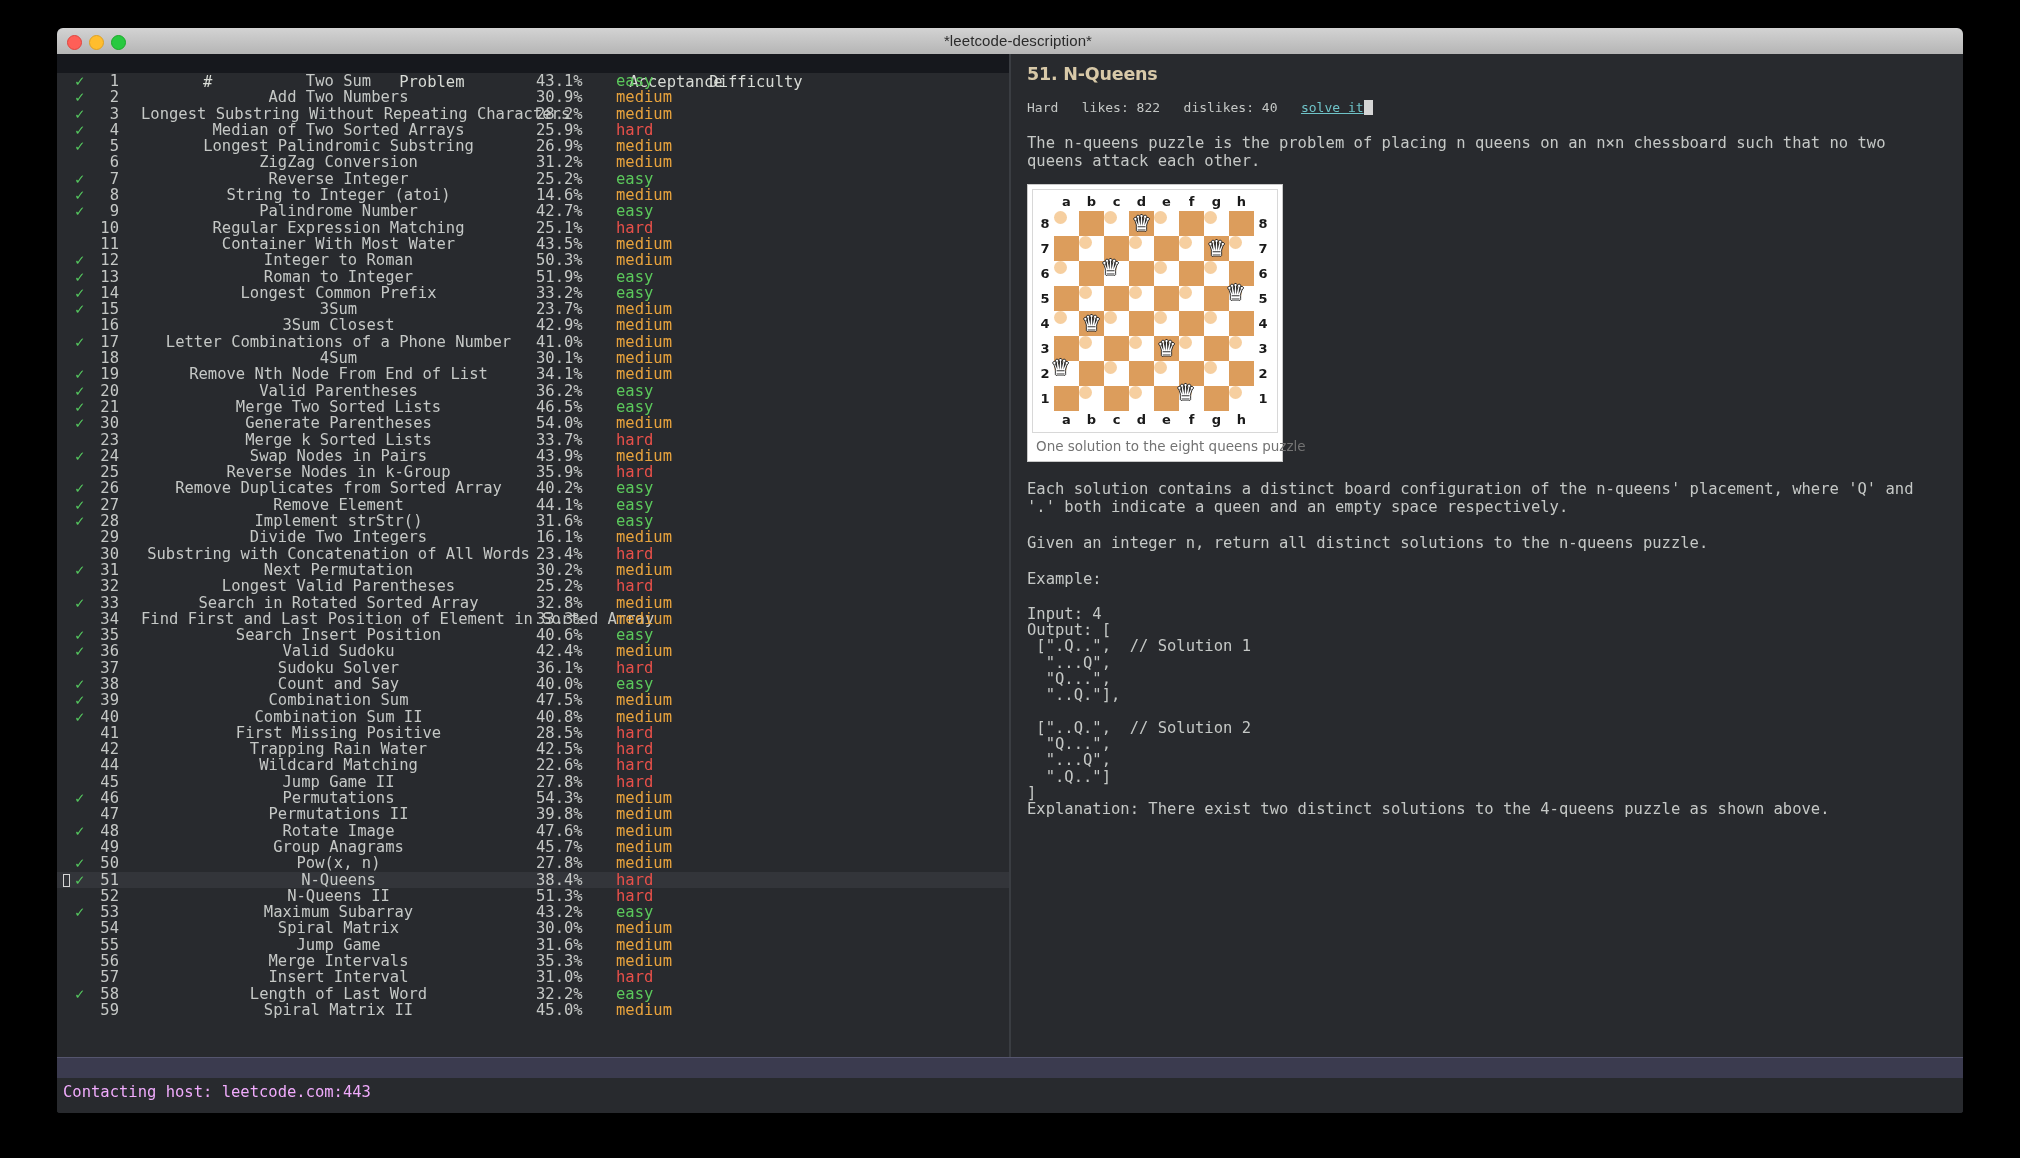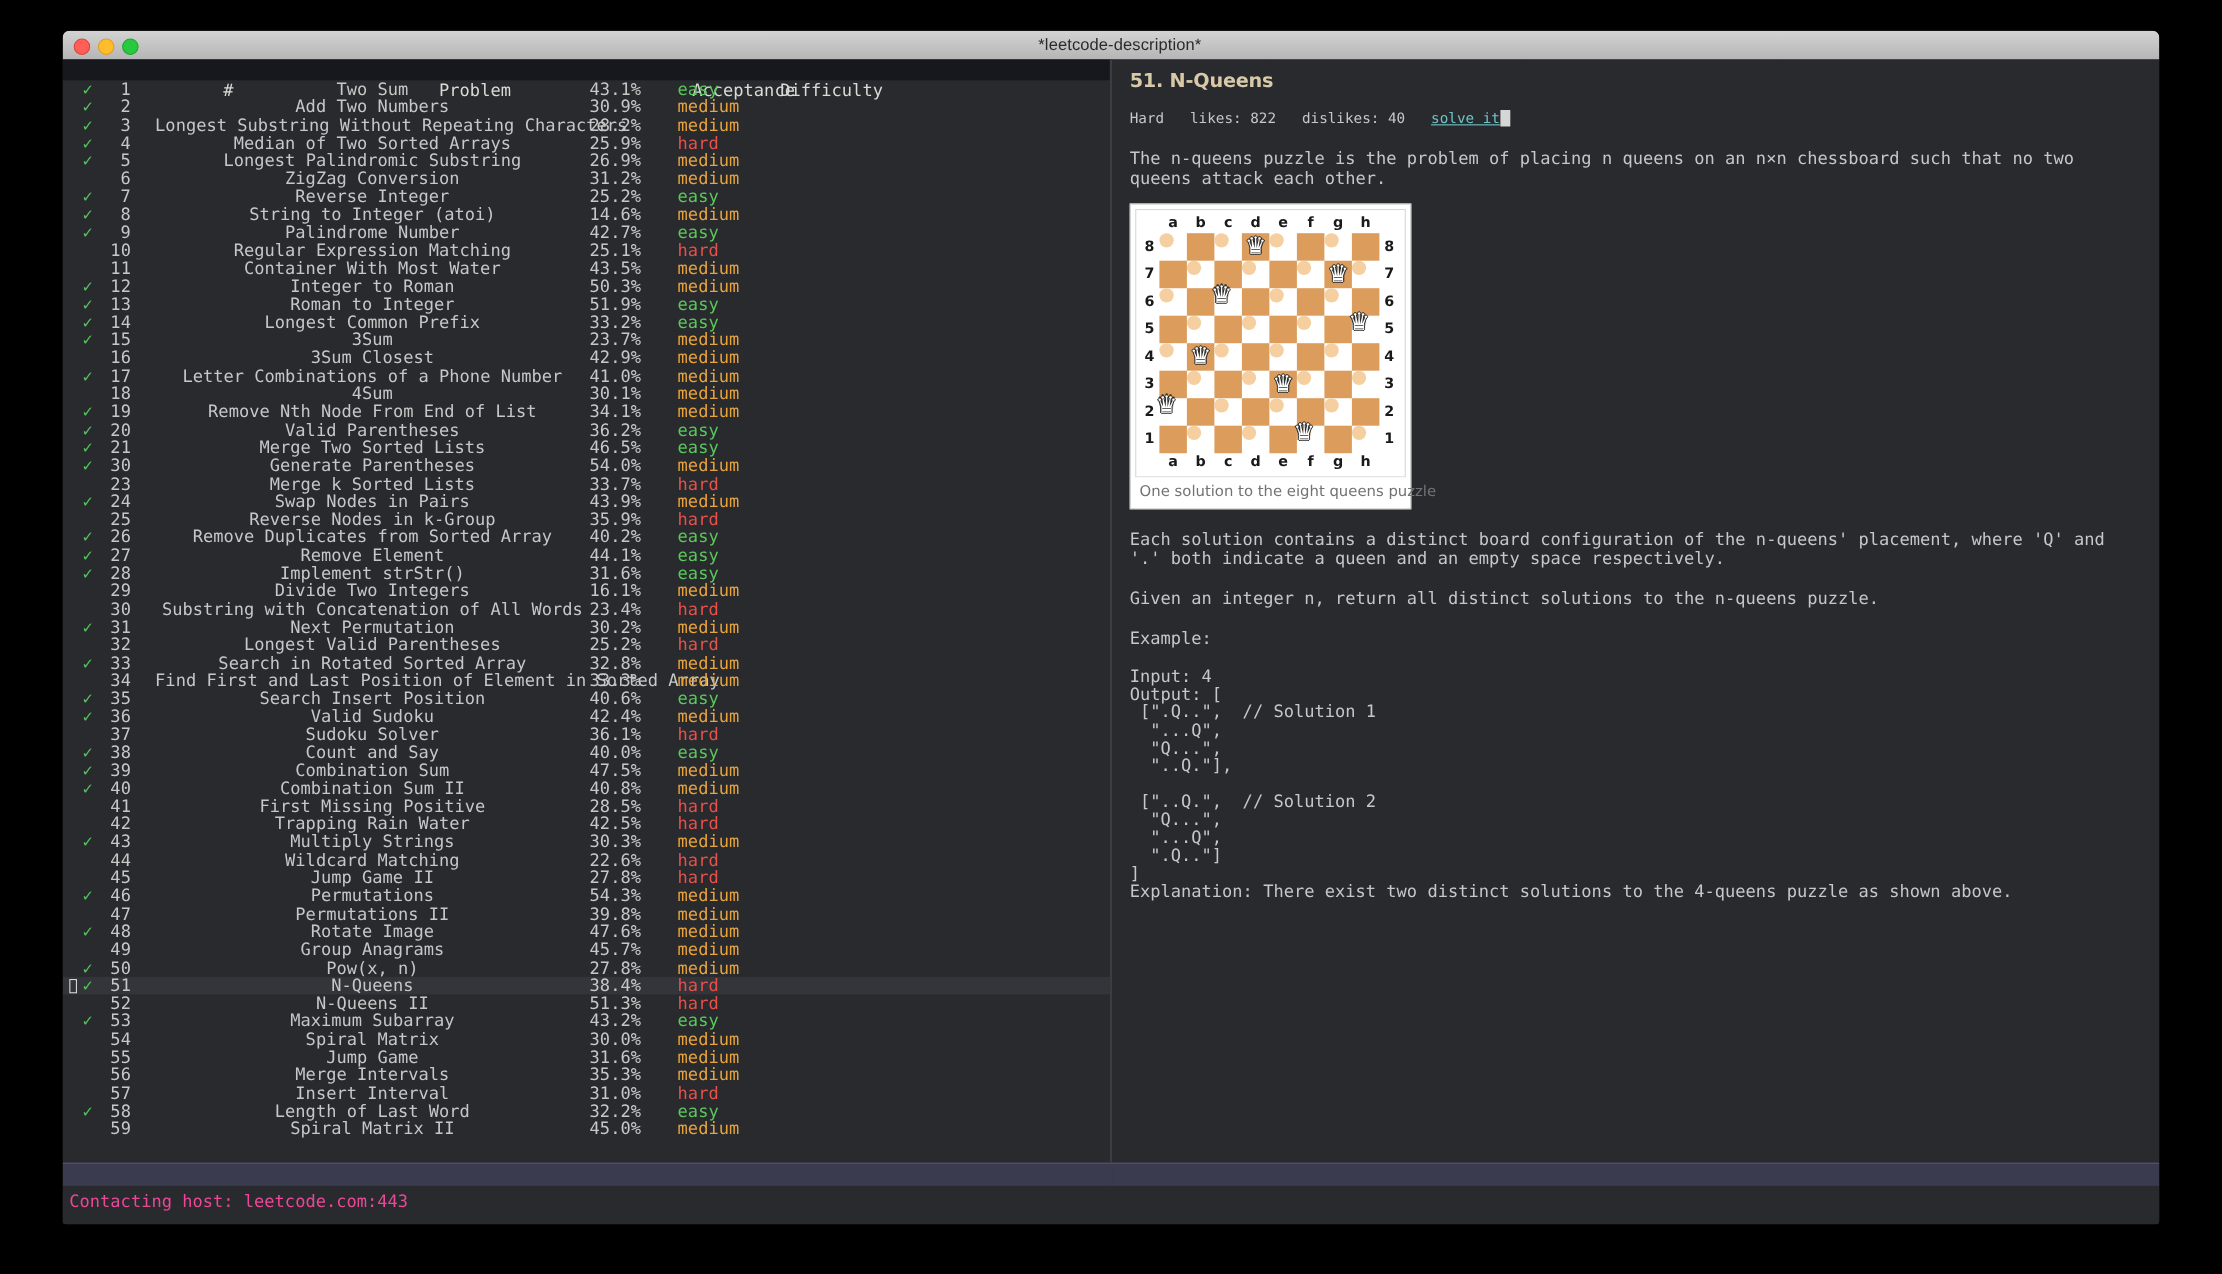--- a/index.html
+++ b/index.html
@@ -186,21 +186,21 @@
     box-sizing: border-box;
     overflow: hidden;
   }
   .modeline.left { width: 952px; }
   .modeline.gap  { width: 2px; background: #3b3b4f; border-top: 1px solid #55556e;}
   .modeline.right { width: 952px; }
 
   .echo {
     height: 34px; line-height: 28px;
     background: #282a2e;
-    color: #ec4899;
+    color: #f0abfc;
     font-size: 15.5px;
     padding-left: 6px;
     white-space: pre;
   }
 </style>
 </head>
 <body>
 
 <div id="window">
 
@@ -257,21 +257,20 @@
             <div class="row"><span class="fringe"></span><span class="col-tick tick">✓</span><span class="col-num num">33</span><span class="col-name pname">Search in Rotated Sorted Array</span><span class="col-acc acc">32.8%</span><span class="col-diff d-medium">medium</span></div>
             <div class="row"><span class="fringe"></span><span class="col-tick notick"> </span><span class="col-num num">34</span><span class="col-name pname">Find First and Last Position of Element in Sorted Array</span><span class="col-acc acc">33.3%</span><span class="col-diff d-medium">medium</span></div>
             <div class="row"><span class="fringe"></span><span class="col-tick tick">✓</span><span class="col-num num">35</span><span class="col-name pname">Search Insert Position</span><span class="col-acc acc">40.6%</span><span class="col-diff d-easy">easy</span></div>
             <div class="row"><span class="fringe"></span><span class="col-tick tick">✓</span><span class="col-num num">36</span><span class="col-name pname">Valid Sudoku</span><span class="col-acc acc">42.4%</span><span class="col-diff d-medium">medium</span></div>
             <div class="row"><span class="fringe"></span><span class="col-tick notick"> </span><span class="col-num num">37</span><span class="col-name pname">Sudoku Solver</span><span class="col-acc acc">36.1%</span><span class="col-diff d-hard">hard</span></div>
             <div class="row"><span class="fringe"></span><span class="col-tick tick">✓</span><span class="col-num num">38</span><span class="col-name pname">Count and Say</span><span class="col-acc acc">40.0%</span><span class="col-diff d-easy">easy</span></div>
             <div class="row"><span class="fringe"></span><span class="col-tick tick">✓</span><span class="col-num num">39</span><span class="col-name pname">Combination Sum</span><span class="col-acc acc">47.5%</span><span class="col-diff d-medium">medium</span></div>
             <div class="row"><span class="fringe"></span><span class="col-tick tick">✓</span><span class="col-num num">40</span><span class="col-name pname">Combination Sum II</span><span class="col-acc acc">40.8%</span><span class="col-diff d-medium">medium</span></div>
             <div class="row"><span class="fringe"></span><span class="col-tick notick"> </span><span class="col-num num">41</span><span class="col-name pname">First Missing Positive</span><span class="col-acc acc">28.5%</span><span class="col-diff d-hard">hard</span></div>
             <div class="row"><span class="fringe"></span><span class="col-tick notick"> </span><span class="col-num num">42</span><span class="col-name pname">Trapping Rain Water</span><span class="col-acc acc">42.5%</span><span class="col-diff d-hard">hard</span></div>
-            <div class="row"><span class="fringe"></span><span class="col-tick tick">✓</span><span class="col-num num">43</span><span class="col-name pname">Multiply Strings</span><span class="col-acc acc">30.3%</span><span class="col-diff d-medium">medium</span></div>
             <div class="row"><span class="fringe"></span><span class="col-tick notick"> </span><span class="col-num num">44</span><span class="col-name pname">Wildcard Matching</span><span class="col-acc acc">22.6%</span><span class="col-diff d-hard">hard</span></div>
             <div class="row"><span class="fringe"></span><span class="col-tick notick"> </span><span class="col-num num">45</span><span class="col-name pname">Jump Game II</span><span class="col-acc acc">27.8%</span><span class="col-diff d-hard">hard</span></div>
             <div class="row"><span class="fringe"></span><span class="col-tick tick">✓</span><span class="col-num num">46</span><span class="col-name pname">Permutations</span><span class="col-acc acc">54.3%</span><span class="col-diff d-medium">medium</span></div>
             <div class="row"><span class="fringe"></span><span class="col-tick notick"> </span><span class="col-num num">47</span><span class="col-name pname">Permutations II</span><span class="col-acc acc">39.8%</span><span class="col-diff d-medium">medium</span></div>
             <div class="row"><span class="fringe"></span><span class="col-tick tick">✓</span><span class="col-num num">48</span><span class="col-name pname">Rotate Image</span><span class="col-acc acc">47.6%</span><span class="col-diff d-medium">medium</span></div>
             <div class="row"><span class="fringe"></span><span class="col-tick notick"> </span><span class="col-num num">49</span><span class="col-name pname">Group Anagrams</span><span class="col-acc acc">45.7%</span><span class="col-diff d-medium">medium</span></div>
             <div class="row"><span class="fringe"></span><span class="col-tick tick">✓</span><span class="col-num num">50</span><span class="col-name pname">Pow(x, n)</span><span class="col-acc acc">27.8%</span><span class="col-diff d-medium">medium</span></div>
             <div class="row current"><span class="fringe"><span class="cursorbox"></span></span><span class="col-tick tick">✓</span><span class="col-num num">51</span><span class="col-name pname">N-Queens</span><span class="col-acc acc">38.4%</span><span class="col-diff d-hard">hard</span></div>
             <div class="row"><span class="fringe"></span><span class="col-tick notick"> </span><span class="col-num num">52</span><span class="col-name pname">N-Queens II</span><span class="col-acc acc">51.3%</span><span class="col-diff d-hard">hard</span></div>
             <div class="row"><span class="fringe"></span><span class="col-tick tick">✓</span><span class="col-num num">53</span><span class="col-name pname">Maximum Subarray</span><span class="col-acc acc">43.2%</span><span class="col-diff d-easy">easy</span></div>

